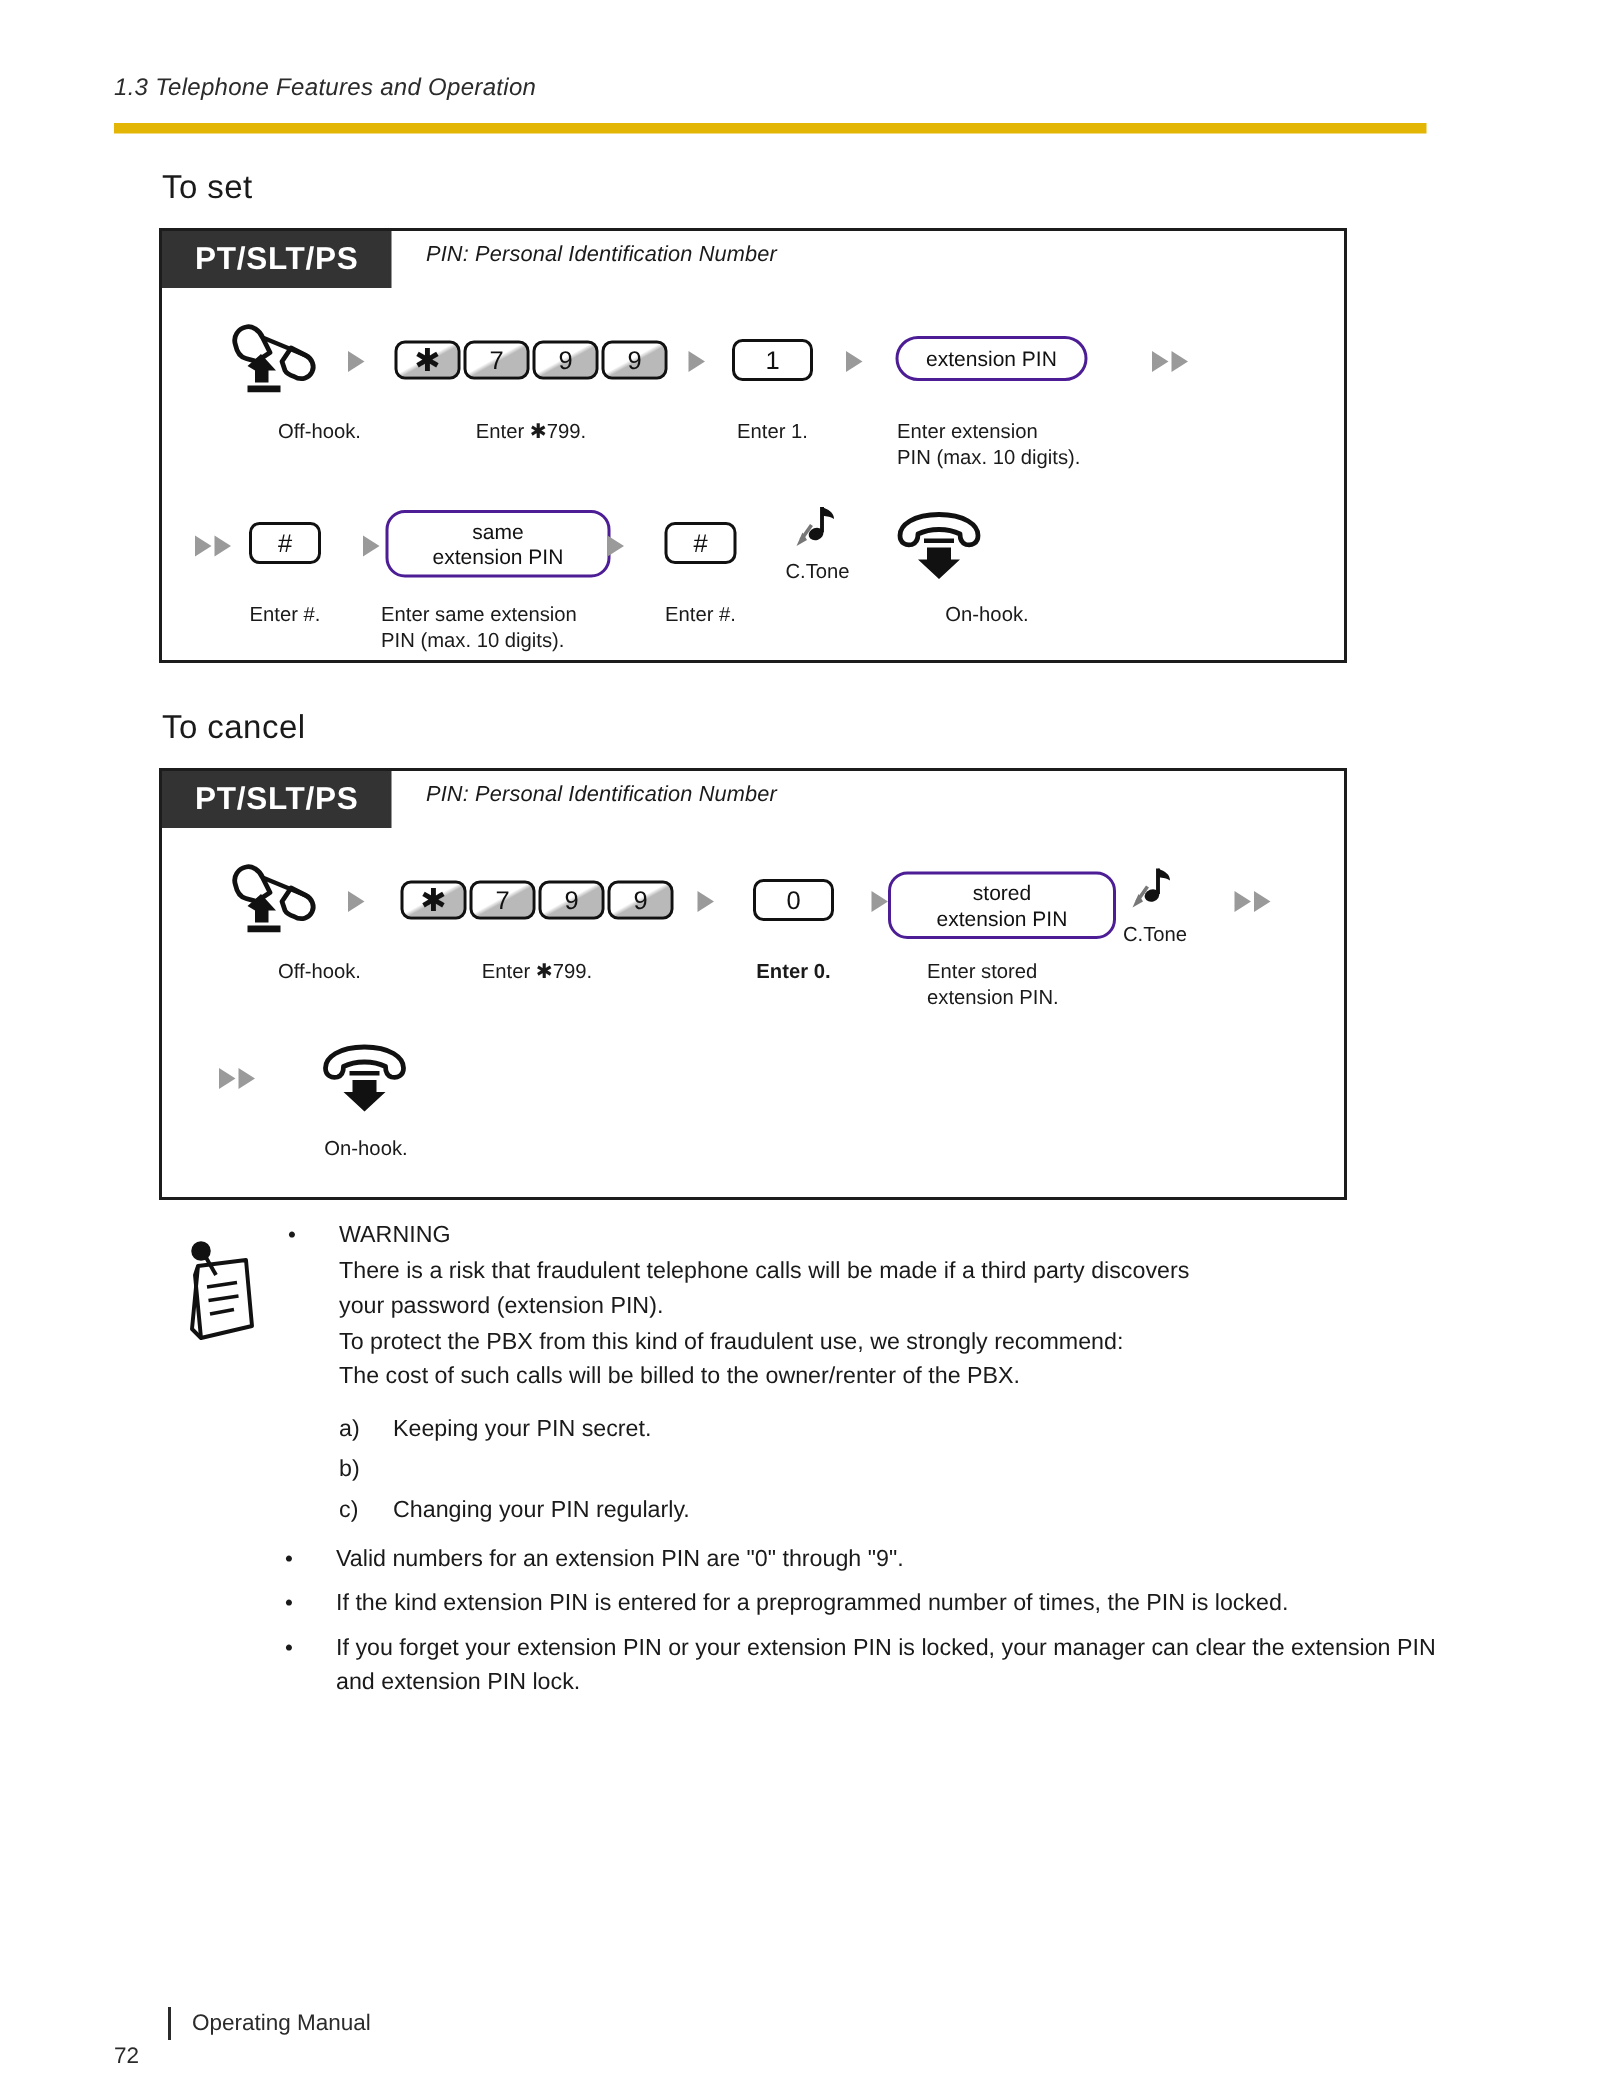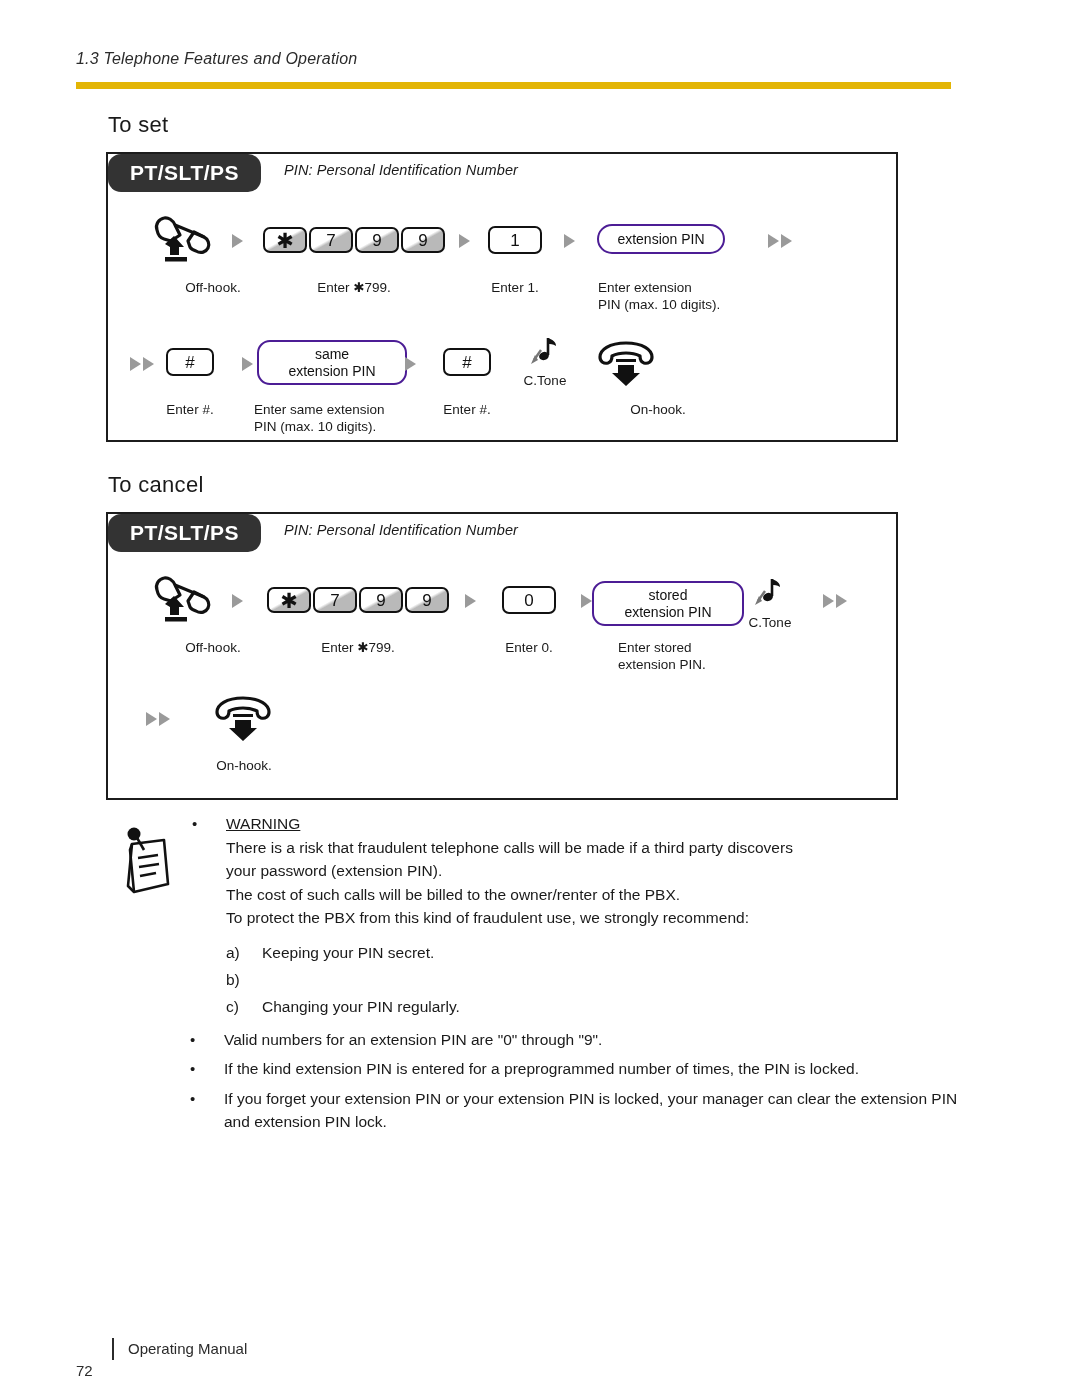--- a/index.html
+++ b/index.html
@@ -61,21 +61,20 @@
     height: 38px;
     background: #333333;
     color: #ffffff;
     font-size: 21px;
     font-weight: bold;
     letter-spacing: 0.5px;
     display: flex;
     align-items: center;
     justify-content: center;
     box-sizing: border-box;
-    border-radius: 13px;
   }
   .pin-note {
     position: absolute;
     left: 176px;
     top: 8px;
     font-size: 14.5px;
     font-style: italic;
     color: #1a1a1a;
     letter-spacing: 0.1px;
   }
@@ -205,21 +204,20 @@
     color: #1a1a1a;
   }
   .bullet-line .dot {
     width: 34px;
     flex: 0 0 34px;
     text-align: left;
     font-size: 15px;
   }
   .bullet-line .txt { flex: 1; }
   .warn-title {
-    text-decoration: underline;
     font-size: 15.5px;
   }
   .warn-para {
     font-size: 15.5px;
     line-height: 23.5px;
     margin: 0;
   }
   .abc-list { margin-top: 9px; }
   .abc-line {
     display: flex;
@@ -358,21 +356,21 @@
     <div class="key">9</div>
     <div class="key">9</div>
   </div>
   <div class="step-caption" style="left:250px; top:125px;">Enter ✱799.</div>
 
   <div class="arrow" style="left:357px; top:80px;"></div>
 
   <div class="keyrow" style="left:421px; top:72px;">
     <div class="key plain">0</div>
   </div>
-  <div class="step-caption" style="left:421px; top:125px;">Enter 0.</div>
+  <div class="step-caption" style="left:421px; top:125px;font-weight:bold;">Enter 0.</div>
 
   <div class="arrow" style="left:473px; top:80px;"></div>
 
   <div class="pill soft" style="left:560px; top:67px; width:152px; height:45px; flex-direction:column;">
     <span>stored</span>
     <span>extension PIN</span>
   </div>
   <div class="step-caption left" style="left:510px; top:125px;">Enter stored
 extension PIN.</div>
 
@@ -418,22 +416,22 @@
         <circle cx="16" cy="8" r="6.5" fill="#111"></circle>
       </svg>
     </div>
     <div class="warn-body">
       <div class="bullet-line">
         <div class="dot">•</div>
         <div class="txt">
           <div class="warn-title">WARNING</div>
           <p class="warn-para">There is a risk that fraudulent telephone calls will be made if a third party discovers</p>
           <p class="warn-para">your password (extension PIN).</p>
+          <p class="warn-para">To protect the PBX from this kind of fraudulent use, we strongly recommend:</p>
           <p class="warn-para">The cost of such calls will be billed to the owner/renter of the PBX.</p>
-          <p class="warn-para">To protect the PBX from this kind of fraudulent use, we strongly recommend:</p>
           <div class="abc-list">
             <div class="abc-line">
               <div class="lbl">a)</div>
               <div>Keeping your PIN secret.</div>
             </div>
             <div class="abc-line">
               <div class="lbl">b)</div>
             </div>
             <div class="abc-line">
               <div class="lbl">c)</div>

